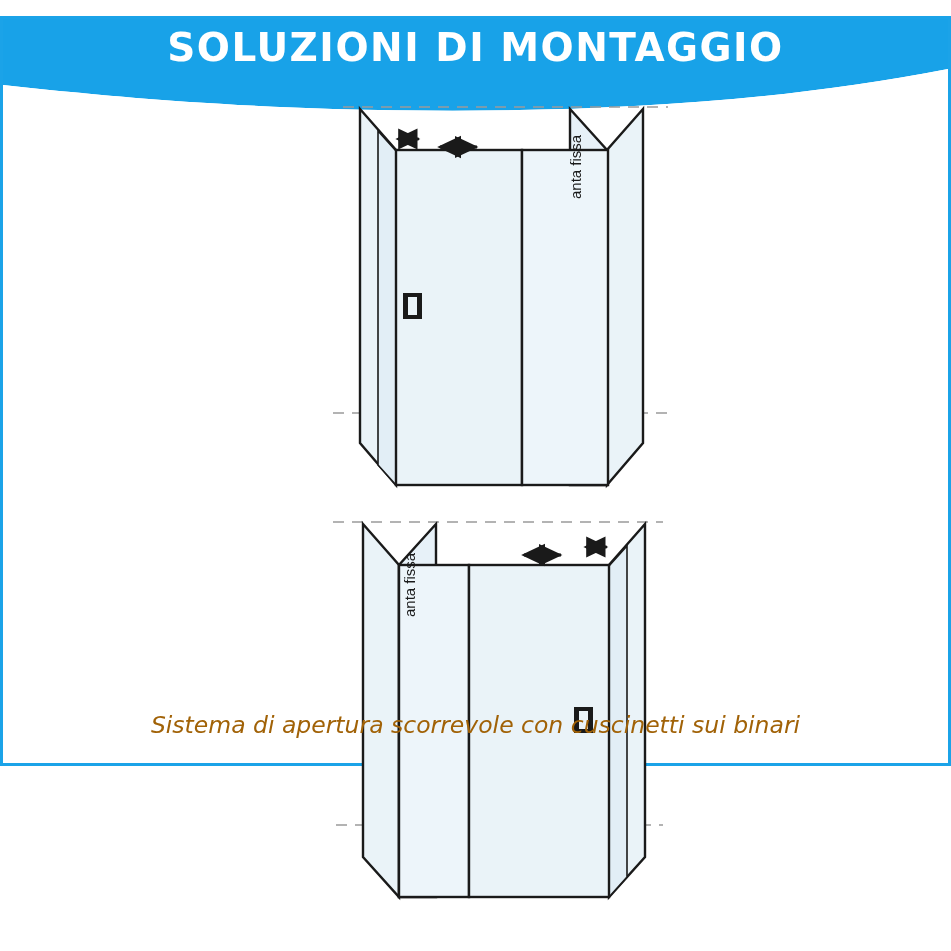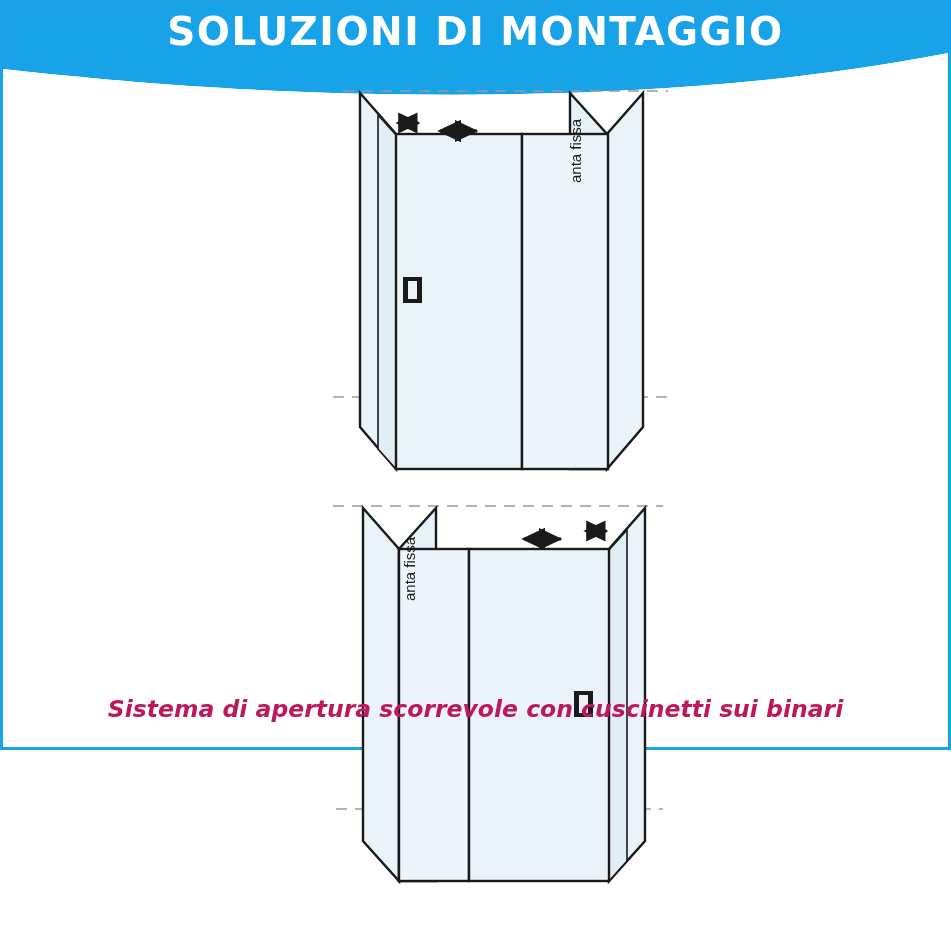--- a/index.html
+++ b/index.html
@@ -13,20 +13,21 @@
     font-family: "Liberation Sans", sans-serif;
     overflow: hidden;
   }
   #page {
     position: relative;
     width: 951px;
     height: 750px;
     background: #ffffff;
     box-sizing: border-box;
     border: 3px solid #1ba3e8;
+    margin-top: 16px;
   }
   
   .header-band {
     position: absolute;
     left: 0;
     top: 0;
     width: 945px;
     height: 92px;
     overflow: hidden;
     pointer-events: none;
@@ -45,23 +46,23 @@
     z-index: 3;
   }
   
   .footer-caption {
     position: absolute;
     left: 0;
     bottom: 24px;
     width: 945px;
     text-align: center;
     font-size: 23.5px;
-    font-weight: bold;
+    font-weight: normal;
     font-style: italic;
-    color: #be185d;
+    color: #a16207;
     font-family: "DejaVu Sans", sans-serif;
   }
   
   .drawing {
     position: absolute;
     left: 0;
     top: 0;
     width: 945px;
     height: 945px;
   }

